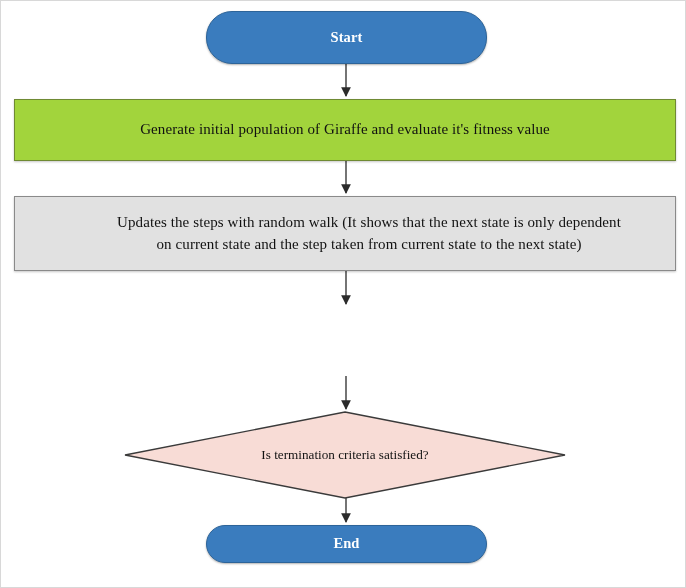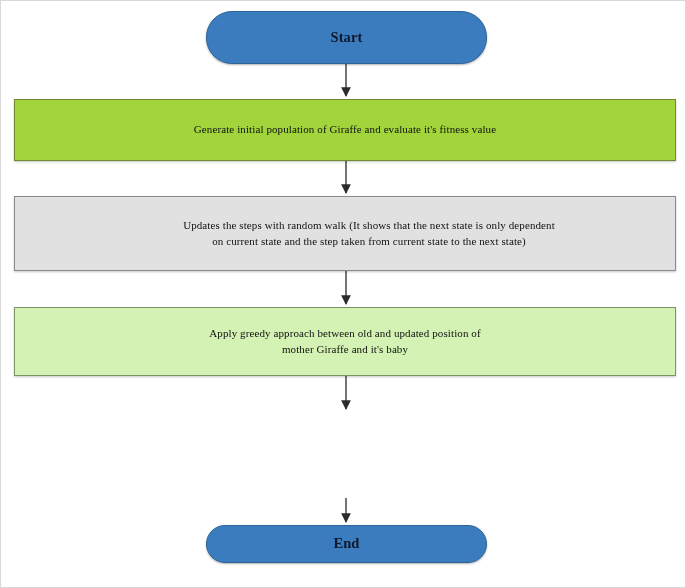--- a/index.html
+++ b/index.html
@@ -23,37 +23,37 @@
 
   
   .node {
     position: absolute;
     box-sizing: border-box;
     display: flex;
     align-items: center;
     justify-content: center;
     text-align: center;
     color: #111111;
-    font-size: 11px;
+    font-size: 15px;
     line-height: 1.45;
     letter-spacing: 0.1px;
   }
 
   .node-text {
     display: block;
     white-space: pre-line;
     padding: 0 10px;
   }
 
   
   .terminal {
     background: #3a7cbe;
     border: 1px solid #2d6499;
     border-radius: 26px;
-    color: #0f172a;
+    color: #ffffff;
     font-weight: bold;
     font-size: 14.5px;
     box-shadow: 0 1px 2px rgba(0,0,0,0.30);
   }
 
   
   .process {
     border: 1px solid #6e7a5d;
     box-shadow: 0 1px 2px rgba(0,0,0,0.22);
   }
@@ -139,23 +139,25 @@
 
   <div class="node process green-bright" style="left:13px; top:98px; width:662px; height:62px;">
     <span class="node-text">Generate initial population of Giraffe and evaluate it's fitness value</span>
   </div>
 
   <div class="node process gray" style="left:13px; top:195px; width:662px; height:75px;padding-left:48px;">
     <span class="node-text">Updates the steps with random walk (It shows that the next state is only dependent
 on current state and the step taken from current state to the next state)</span>
   </div>
 
-  <div class="node process green-pale" style="left:13px; top:306px; width:662px; height:69px;">
-    <span class="node-text">Apply greedy approach between old and updated position of
-mother Giraffe and it's baby</span>
+
+  <div class="decision-wrap" style="left:123px; top:410px; width:442px; height:88px;">
+    <svg viewBox="0 0 442 88" width="442" height="88">
+      <polygon points="221,1 441,44 221,87 1,44" fill="#f8dcd6" stroke="#3a3a3a" stroke-width="1.3"></polygon>
+    </svg>
+    <div class="decision-label">Is termination criteria satisfied?</div>
   </div>
-
 
   <div class="node terminal" style="left:205px; top:524px; width:281px; height:38px;">
     <span class="node-text">End</span>
   </div>
 
 </div>
 
 </body></html>

